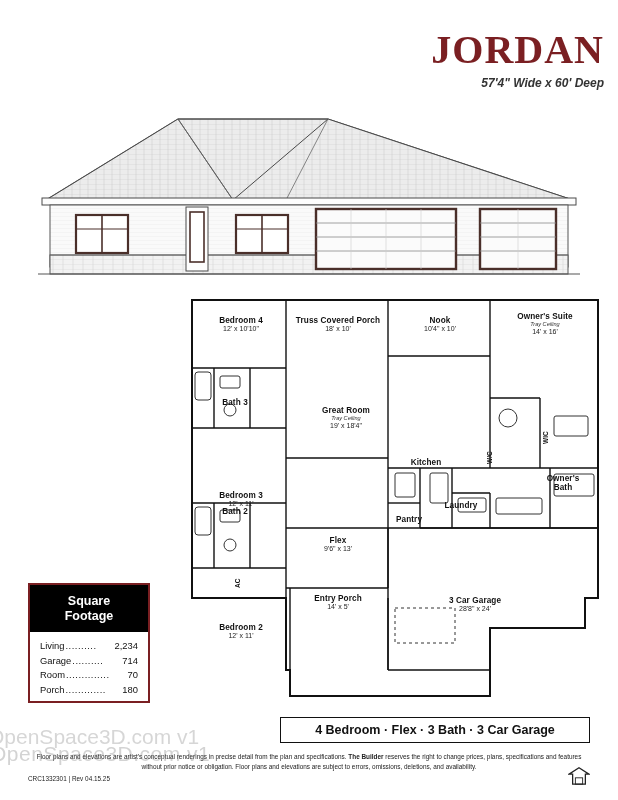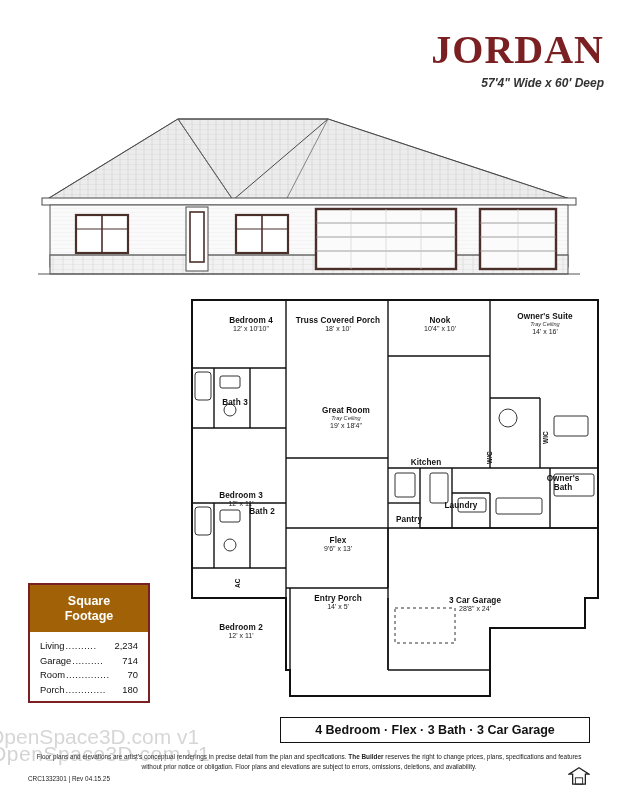--- a/index.html
+++ b/index.html
@@ -20,21 +20,21 @@
   .plan-svg{display:block;}
   .lbl{position:absolute;text-align:center;line-height:1.15;}
   .lbl .n{font-size:8.2px;font-weight:bold;color:#111;letter-spacing:.1px;}
   .lbl .d{font-size:7px;color:#222;}
   .lbl .t{font-size:5.6px;color:#333;font-style:italic;}
   .lbl.vert{writing-mode:vertical-rl;transform:rotate(180deg);}
   .lbl.vert .n{font-size:6.4px;}
 
   
   .sf-box{position:absolute;left:28px;top:583px;width:122px;height:120px;border:2px solid #7a1f22;box-sizing:border-box;}
-  .sf-head{background:#a16207;color:#fff;height:47px;display:flex;align-items:center;justify-content:center;flex-direction:column;font-weight:bold;font-size:12.5px;line-height:1.15;}
+  .sf-head{background:#000000;color:#fff;height:47px;display:flex;align-items:center;justify-content:center;flex-direction:column;font-weight:bold;font-size:12.5px;line-height:1.15;}
   .sf-list{padding:7px 10px 0 10px;font-size:9.4px;color:#111;}
   .sf-row{display:flex;justify-content:space-between;line-height:1.55;white-space:nowrap;}
   .sf-row .dots{flex:1;overflow:hidden;margin:0 1px;letter-spacing:.5px;color:#111;}
 
   
   .bar{position:absolute;top:717px;height:26px;border:1.5px solid #111;box-sizing:border-box;display:flex;align-items:center;justify-content:center;font-weight:bold;font-size:12.5px;color:#111;background:#fff;}
   .bar-left{left:28px;width:244px;}
   .bar-right{left:280px;width:310px;}
 
   
@@ -193,21 +193,21 @@
         <rect x="364" y="176" width="40" height="22" rx="2"></rect>
         <circle cx="318" cy="120" r="9"></circle>
         <rect x="364" y="118" width="34" height="20" rx="2"></rect>
         <rect x="240" y="175" width="18" height="30" rx="2"></rect>
         <rect x="205" y="175" width="20" height="24" rx="2"></rect>
         <rect x="268" y="200" width="28" height="14" rx="2"></rect>
         <rect x="205" y="310" width="60" height="35" stroke-dasharray="3 3"></rect>
       </g>
     </svg>
 
-    <div class="lbl" style="left:16px;top:18px;width:90px;">
+    <div class="lbl" style="left:6px;top:18px;width:90px;">
       <div class="n">Bedroom 4</div>
       <div class="d">12' x 10'10"</div>
     </div>
 
     <div class="lbl" style="left:100px;top:18px;width:96px;">
       <div class="n sm">Truss Covered Porch</div>
       <div class="d">18' x 10'</div>
     </div>
 
     <div class="lbl" style="left:202px;top:18px;width:96px;">
@@ -229,21 +229,21 @@
 
     <div class="lbl" style="left:22px;top:100px;width:46px;">
       <div class="n sm">Bath 3</div>
     </div>
 
     <div class="lbl" style="left:6px;top:153px;width:90px;margin-top:40px;">
       <div class="n">Bedroom 3</div>
       <div class="d">12' x 11'</div>
     </div>
 
-    <div class="lbl" style="left:22px;top:209px;width:46px;padding-left:27px;">
+    <div class="lbl" style="left:22px;top:209px;width:46px;">
       <div class="n sm">Bath 2</div>
     </div>
 
     <div class="lbl" style="left:206px;top:160px;width:60px;">
       <div class="n">Kitchen</div>
     </div>
 
     <div class="lbl vert" style="left:296px;top:140px;height:40px;">
       <div class="n">W/C</div>
     </div>

